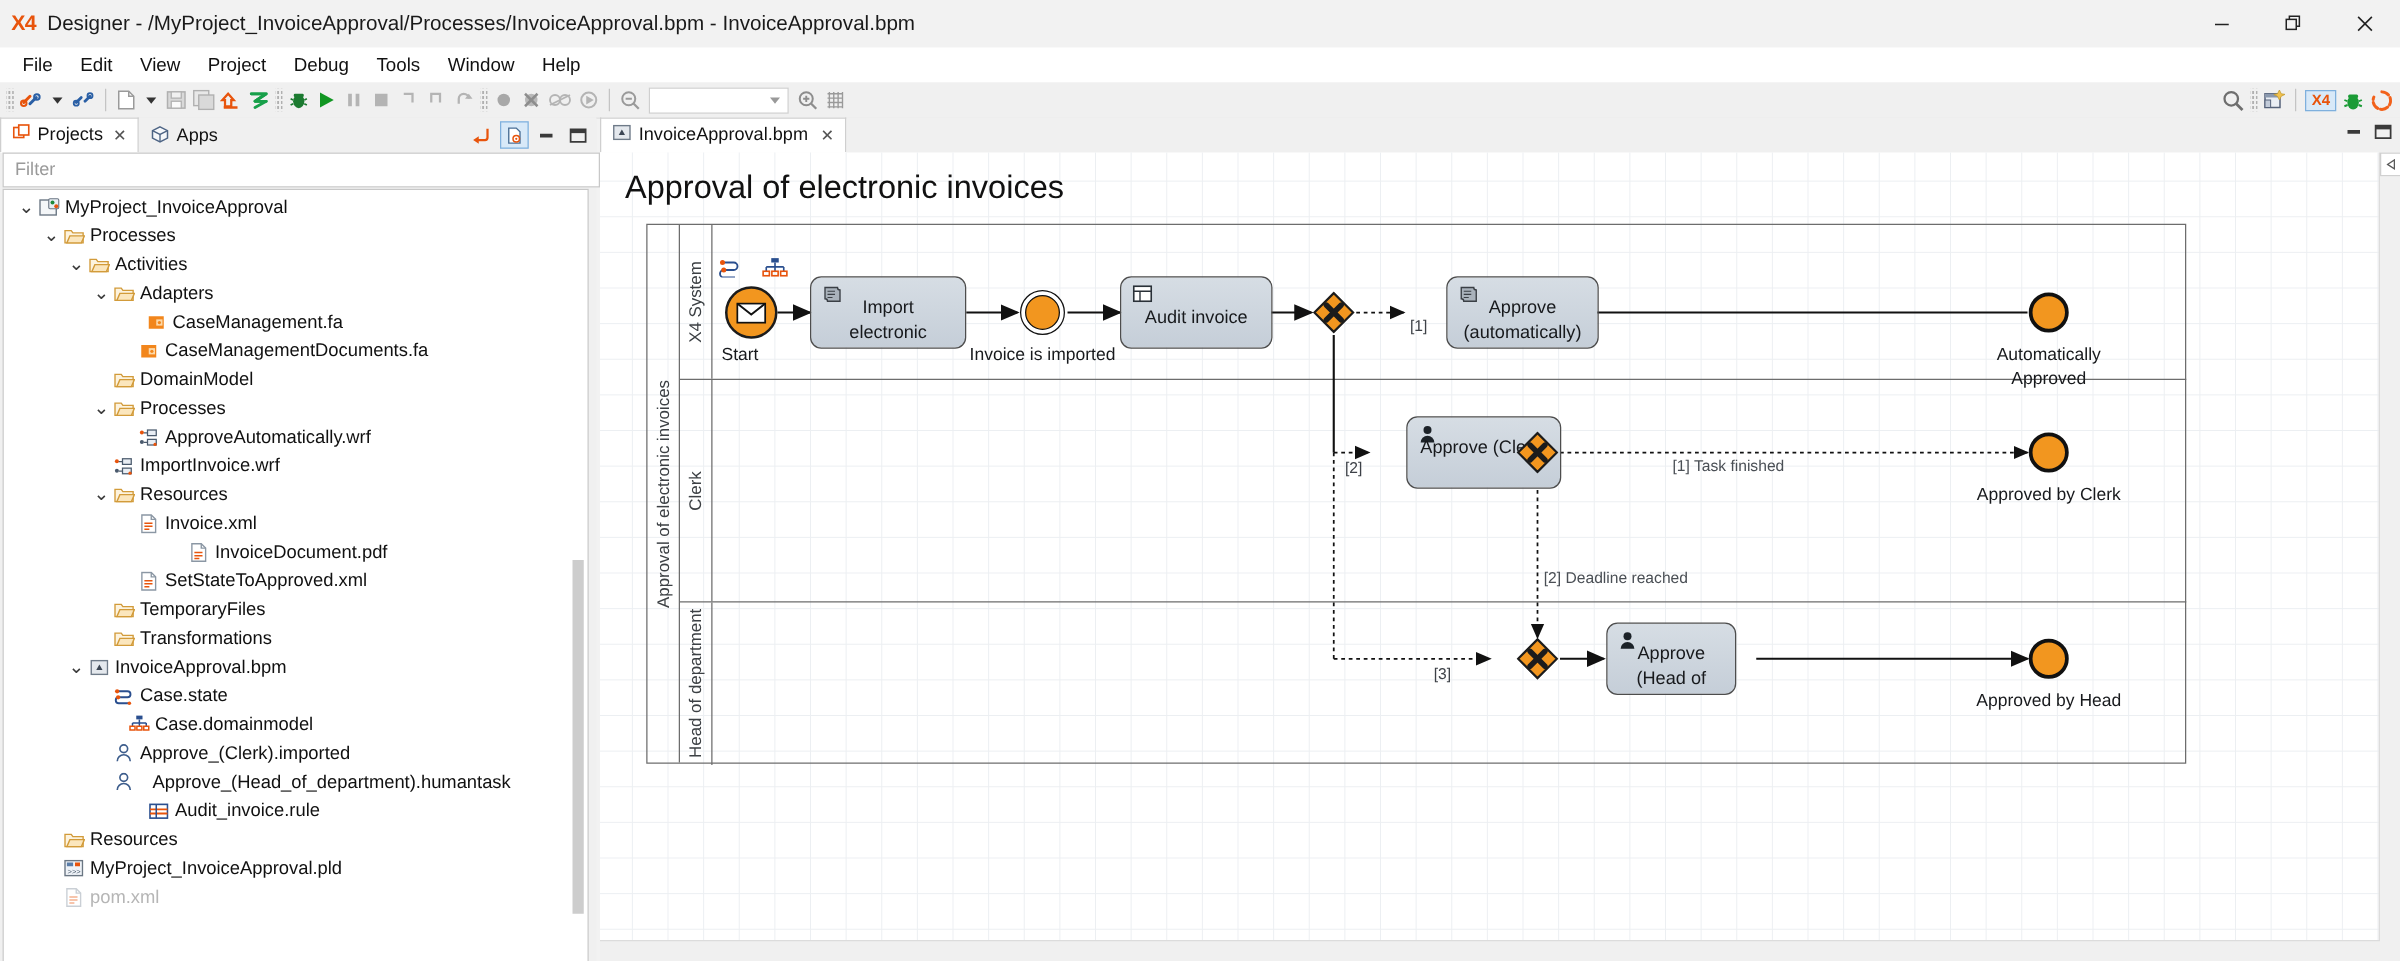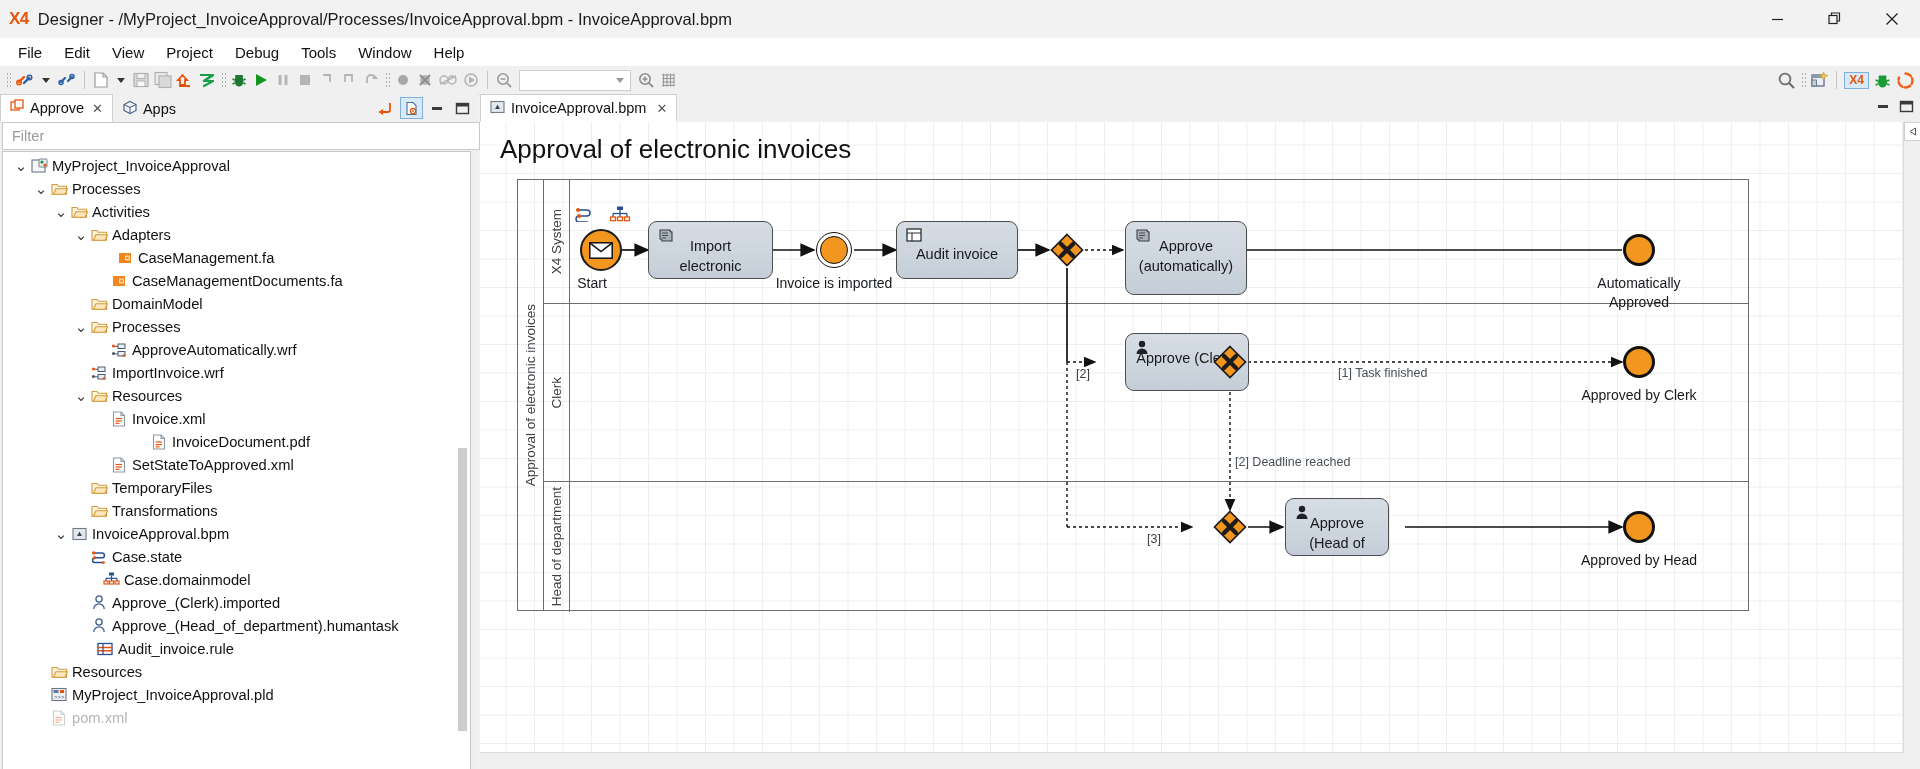--- a/index.html
+++ b/index.html
@@ -408,21 +408,21 @@
 
   <div class="leftpanel">
     <div class="lp-tabs">
       <div class="lp-tab active">
         <span>
           <svg width="15" height="15" viewBox="0 0 15 15">
               <rect x="1" y="3" width="8" height="8" fill="none" stroke="#e8540c" stroke-width="1.3"></rect>
               <rect x="5" y="1" width="8" height="8" fill="#fff" stroke="#e8540c" stroke-width="1.3"></rect>
             </svg>
         </span>
-        <span>Approve</span>
+        <span>Projects</span>
         <span class="x">✕</span>
       </div>
       <div class="lp-tab">
         <span>
           <svg width="16" height="15" viewBox="0 0 16 15">
               <polygon points="8,1.5 14,4.5 14,10.5 8,13.5 2,10.5 2,4.5" fill="#f5f7fa" stroke="#4e6585" stroke-width="1.2"></polygon>
               <polyline points="2,4.5 8,7.5 14,4.5" fill="none" stroke="#4e6585" stroke-width="1.1"></polyline>
               <line x1="8" y1="7.5" x2="8" y2="13.5" stroke="#4e6585" stroke-width="1.1"></line>
             </svg>
         </span>
@@ -693,23 +693,23 @@
             <span style="margin-left: 3px;">Approve_(Clerk).imported</span>
           </div>
           <div class="trow" style="padding-left: 70px;">
             <span class="chev empty" style="font-size: 15px; line-height: 8px;"></span>
             <span class="ticon">
               <svg width="14" height="15" viewBox="0 0 14 15">
                 <circle cx="7" cy="4" r="3.1" fill="none" stroke="#3d5d8c" stroke-width="1.3"></circle>
                 <path d="M1.8 14 a5.2 5.2 0 0 1 10.4 0" fill="none" stroke="#3d5d8c" stroke-width="1.3"></path>
               </svg>
             </span>
-            <span style="margin-left: 3px;">Approve_(Head_of_department).humantask</span>
-          </div>
-          <div class="trow" style="padding-left: 76px;">
+            <span style="margin-left: 13px;">Approve_(Head_of_department).humantask</span>
+          </div>
+          <div class="trow" style="padding-left: 98px;">
             <span class="chev empty" style="font-size: 15px; line-height: 8px;"></span>
             <span class="ticon">
               <svg width="16" height="14" viewBox="0 0 16 14">
                 <rect x="1" y="1.5" width="14" height="11" fill="#fff" stroke="#2a4f8f" stroke-width="1.3"></rect>
                 <line x1="1" y1="5.5" x2="15" y2="5.5" stroke="#e8540c" stroke-width="1.5"></line>
                 <line x1="1" y1="8.8" x2="15" y2="8.8" stroke="#e8540c" stroke-width="1.5"></line>
                 <line x1="6" y1="1.5" x2="6" y2="12.5" stroke="#2a4f8f" stroke-width="1.2"></line>
               </svg>
             </span>
             <span style="margin-left: 3px;">Audit_invoice.rule</span>
@@ -906,21 +906,21 @@
           <svg width="34" height="34" viewBox="0 0 34 34">
               <polygon points="17,1.5 32.5,17 17,32.5 1.5,17" fill="#f2961f" stroke="#1c1c1c" stroke-width="1.7"></polygon>
               <g stroke="#1c1c1c" stroke-width="4.3" stroke-linecap="round">
                 <line x1="11" y1="11" x2="23" y2="23"></line>
                 <line x1="23" y1="11" x2="11" y2="23"></line>
               </g>
             </svg>
         </div>
         <div class="flowlabel num" style="left:648px; top:132px;">[1]</div>
 
-        <div class="task" style="left:645px; top:99px; width:122px; height:74px;">
+        <div class="task" style="left:677px; top:99px; width:122px; height:58px;">
           <div class="task-ico">
             <svg width="16" height="15" viewBox="0 0 16 15">
                 <path d="M2 2 h10 a2 2 0 0 0 2 2 v9 h-10 a2 2 0 0 0 -2 -2 z" fill="#a9b2bb" stroke="#3a3f45" stroke-width="1.1"></path>
                 <line x1="4" y1="5" x2="10" y2="5" stroke="#3a3f45" stroke-width="0.9"></line>
                 <line x1="4" y1="7.5" x2="10" y2="7.5" stroke="#3a3f45" stroke-width="0.9"></line>
                 <line x1="4" y1="10" x2="8" y2="10" stroke="#3a3f45" stroke-width="0.9"></line>
               </svg>
           </div>
           <div class="task-label">Approve (automatically)</div>
         </div>

